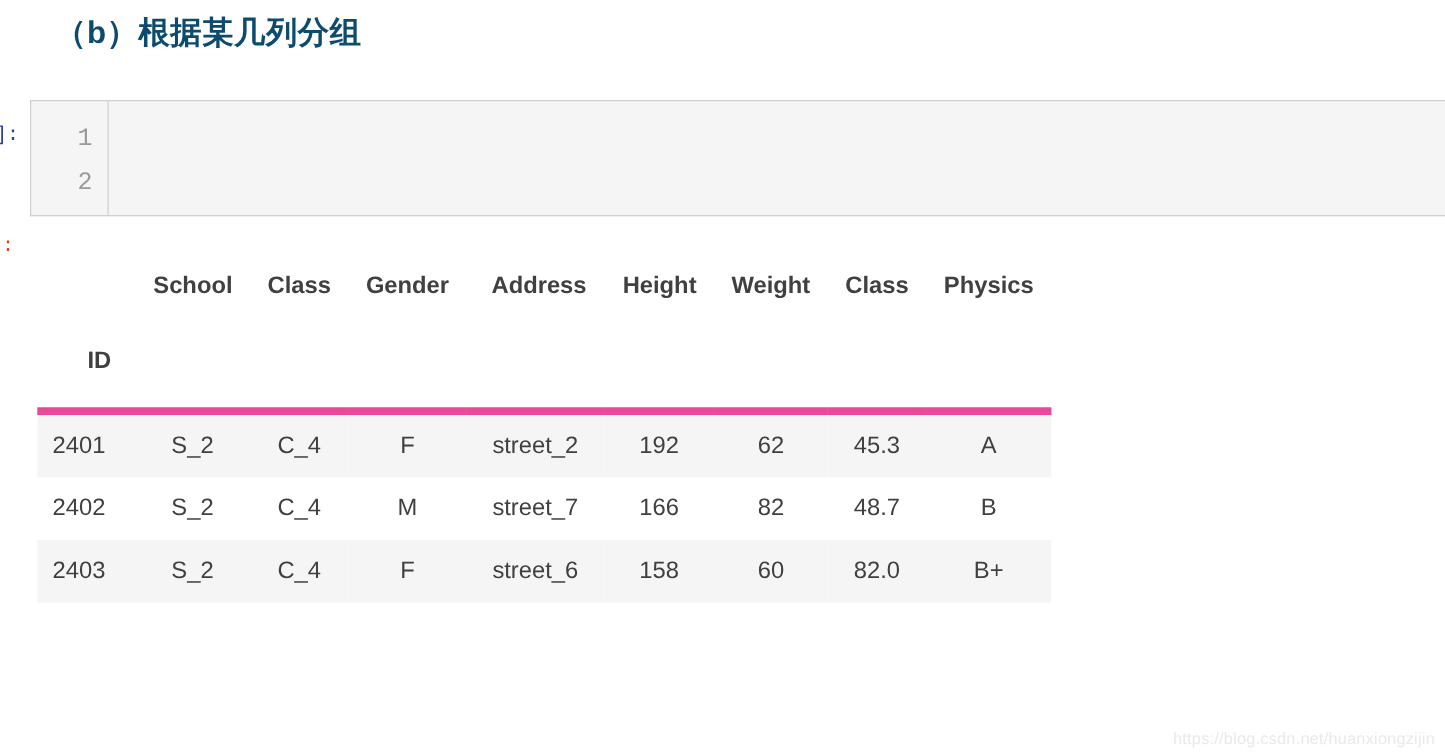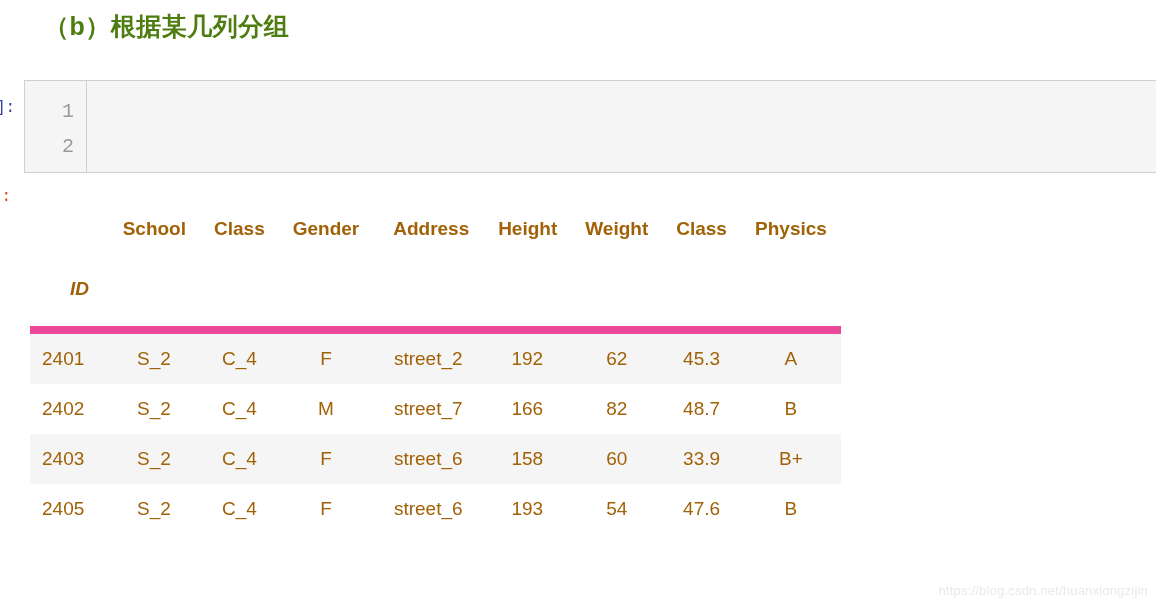--- a/index.html
+++ b/index.html
@@ -20,21 +20,21 @@
 
   
   .section-heading {
     position: absolute;
     left: 44px;
     top: 8px;
     font-size: 25px;
     font-weight: bold;
     letter-spacing: 0.5px;
     line-height: 36px;
-    color: #4d7c0f;
+    color: #0c4a6e;
     white-space: nowrap;
   }
 
   
   .prompt {
     position: absolute;
     font-family: "Liberation Mono", "DejaVu Sans Mono", monospace;
     font-size: 16px;
     line-height: 22px;
     white-space: nowrap;
@@ -99,41 +99,40 @@
   
   .df-wrap {
     position: absolute;
     left: 30px;
     top: 190px;
   }
   table.dataframe {
     border-collapse: collapse;
     border-spacing: 0;
     font-size: 19px;
-    color: #a16207;
+    color: #404040;
   }
   table.dataframe thead tr th {
     font-weight: bold;
     text-align: right;
     vertical-align: bottom;
     padding: 4px 14px 4px 14px;
     white-space: nowrap;
     border: none;
   }
   table.dataframe thead tr.header-names th {
     height: 46px;
     padding-top: 4px;
     padding-bottom: 6px;
   }
   table.dataframe thead tr.index-name th {
     height: 48px;
     padding-top: 6px;
     padding-bottom: 26px;
-    border-bottom: 8px solid #ec4899;
-    font-style: italic;
+    border-bottom: 6px solid #ec4899;
   }
   table.dataframe thead tr.index-name th.idx-name {
     text-align: left;
     padding-left: 40px;
   }
   table.dataframe tbody tr th {
     font-weight: normal;
     text-align: left;
     padding: 14px 14px 14px 12px;
     white-space: nowrap;
@@ -251,31 +250,20 @@
           <td>B</td>
         </tr>
         <tr>
           <th>2403</th>
           <td>S_2</td>
           <td>C_4</td>
           <td>F</td>
           <td>street_6</td>
           <td>158</td>
           <td>60</td>
-          <td>33.9</td>
+          <td>82.0</td>
           <td>B+</td>
-        </tr>
-        <tr>
-          <th>2405</th>
-          <td>S_2</td>
-          <td>C_4</td>
-          <td>F</td>
-          <td>street_6</td>
-          <td>193</td>
-          <td>54</td>
-          <td>47.6</td>
-          <td>B</td>
         </tr>
       </tbody>
   </table>
 </div>
 
 <div class="watermark">https://blog.csdn.net/huanxiongzijin</div>
 
 </body></html>

